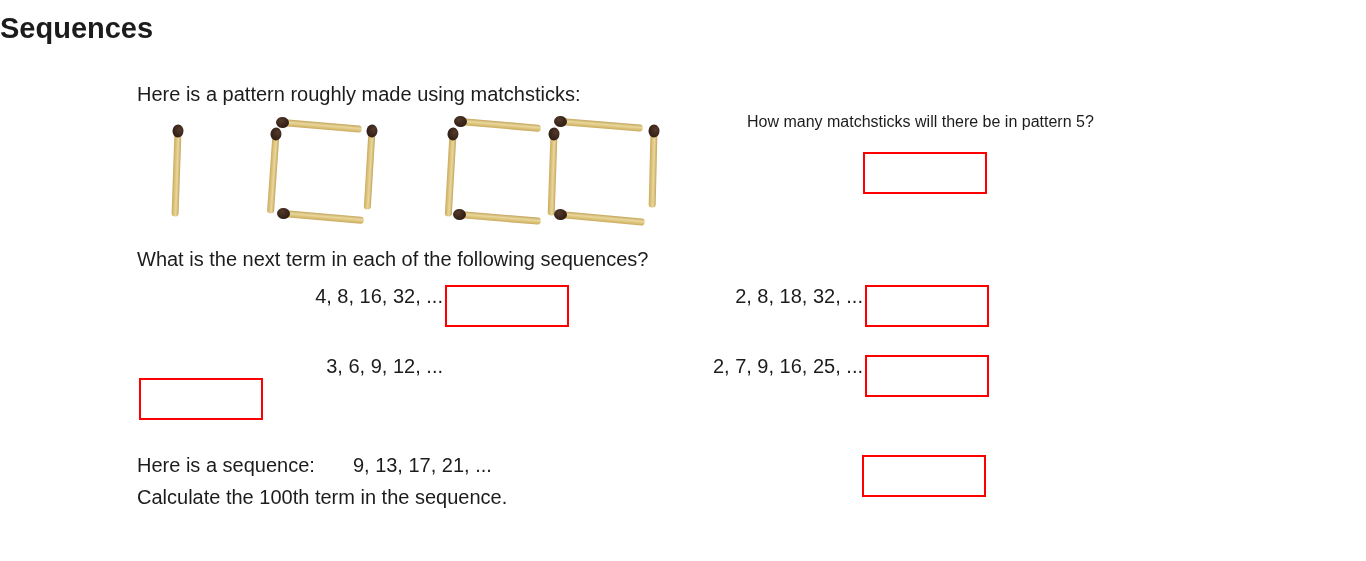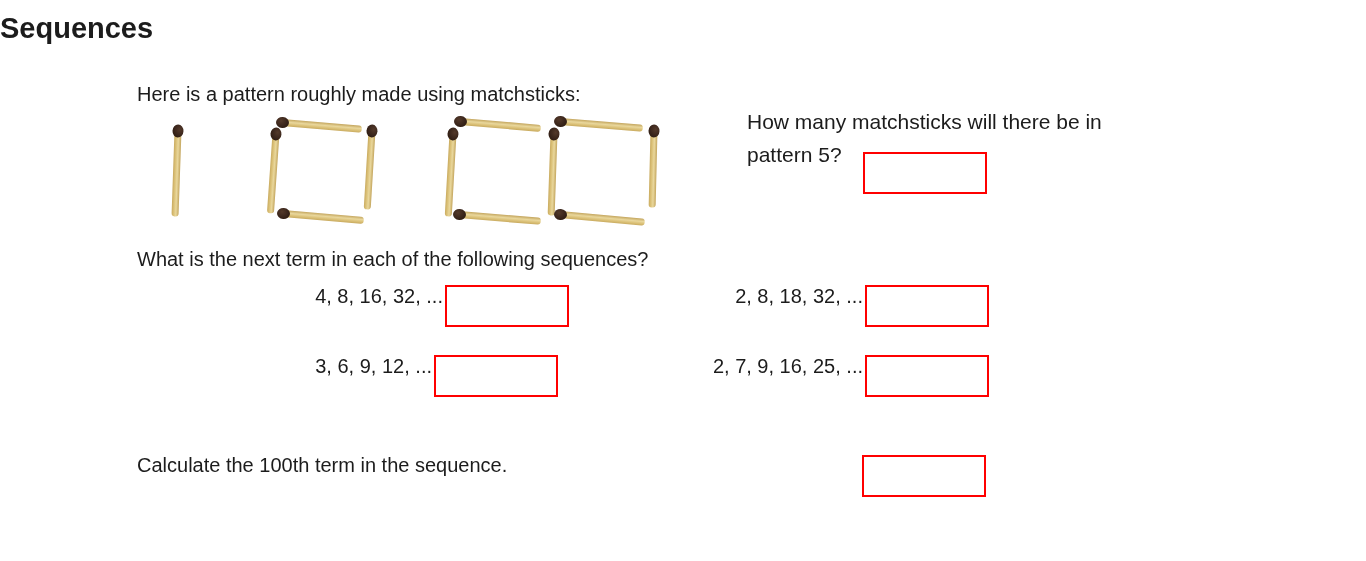--- a/index.html
+++ b/index.html
@@ -16,21 +16,21 @@
     text-align: left;
     font-size: 29px; font-weight: bold;
     letter-spacing: 0px;
   }
   .body-text { font-size: 20px; line-height: 24px; position: absolute; }
   .intro-text { left: 137px; top: 82px; }
   .next-term-text { left: 137px; top: 247px; }
 
   .pattern-question {
     position: absolute; left: 747px; top: 105px; width: 385px;
-    font-size: 21px; line-height: 33px;
+    font-size: 16px; line-height: 33px;
   }
 
   .matchstick-area { position: absolute; left: 0; top: 0; width: 1366px; height: 561px; pointer-events: none; }
   .matchstick {
     position: absolute;
     height: 7px;
     border-radius: 3px;
     background: linear-gradient(180deg, #c4a65e 0%, #e9d79c 40%, #dcc279 70%, #c9ab60 100%);
     transform-origin: 3px 3.5px;
   }
@@ -56,21 +56,21 @@
   .seq-row {
     position: absolute;
     display: flex; 
     height: 42px;
     font-size: 20px;
   }
   .seq-row .seq-label { width: 304px; text-align: right; padding-right: 2px; }
   .seq-row .seq-box { position: relative; flex: none; width: 124px; height: 42px; }
   .seq-row-1-left  { left: 139px; top: 285px; }
   .seq-row-1-right { left: 559px; top: 285px; }
-  .seq-row-2-left  { left: 128px; top: 355px; }
+  .seq-row-2-left  { left: 139px; top: 355px; flex-direction: column; }
   .seq-row-2-right { left: 559px; top: 355px; }
 
   .final-section { position: absolute; left: 137px; top: 449px; font-size: 20px; line-height: 32px; }
   .final-sequence { margin-left: 38px; }
 </style>
 </head>
 <body style="color: rgb(28, 28, 28); background: rgb(255, 255, 255);">
 
 <div class="page-title">Sequences</div>
 
@@ -107,15 +107,18 @@
 <div class="seq-row seq-row-2-left">
   <span class="seq-label">3, 6, 9, 12, ...</span>
   <span class="seq-box answer-box" style="border-color: rgb(255, 0, 0);"></span>
 </div>
 <div class="seq-row seq-row-2-right">
   <span class="seq-label">2, 7, 9, 16, 25, ...</span>
   <span class="seq-box answer-box" style="border-color: rgb(255, 0, 0);"></span>
 </div>
 
 <div class="final-section">
+  <div>
+    <span>Here is a sequence:</span><span class="final-sequence">9, 13, 17, 21, ...</span>
+  </div>
   <div>Calculate the 100th term in the sequence.</div>
 </div>
 <div class="answer-box" style="left: 862px; top: 455px; border-color: rgb(255, 0, 0);"></div>
 
 </body></html>

